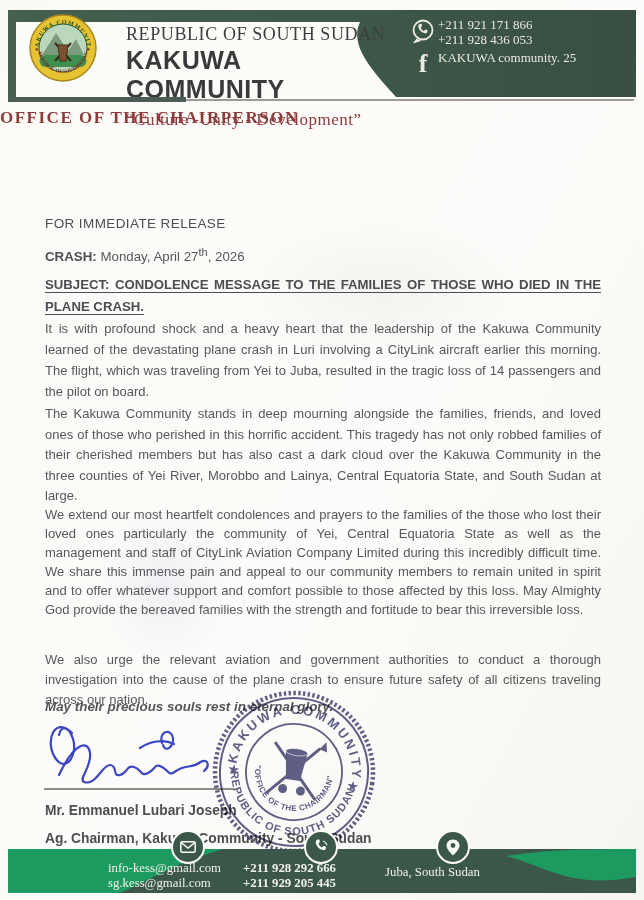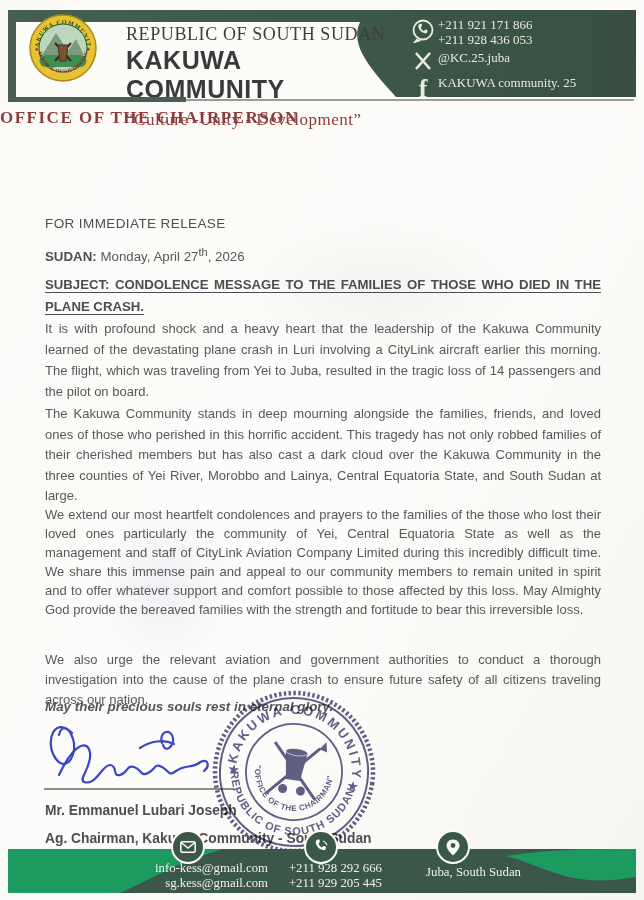--- a/index.html
+++ b/index.html
@@ -49,23 +49,23 @@
   .ghost1{position:absolute;left:240px;top:215px;width:290px;height:150px;border-radius:50%;
           background:radial-gradient(ellipse,rgba(160,160,150,.10),rgba(160,160,150,0) 70%);}
   .ghost2{position:absolute;left:95px;top:500px;width:140px;height:170px;border-radius:50%;
           background:radial-gradient(ellipse,rgba(140,160,200,.12),rgba(140,160,200,0) 70%);}
   
   .footer{position:absolute;left:8px;top:849px;width:628px;height:44px;}
   .footer-icon{position:absolute;width:30px;height:30px;border-radius:50%;background:#3c584a;
                border:2.5px solid #fbfbf9;top:830px;display:flex;align-items:center;justify-content:center;}
   .fi-mail{left:171px;} .fi-phone{left:304px;} .fi-pin{left:436px;}
   .footer-text{position:absolute;color:#f3f1ea;font-family:"Liberation Serif",serif;
-               font-size:12.8px;line-height:15px;text-align:right;}
+               font-size:12.8px;line-height:15px;text-align:left;}
   .ft-mail{left:108px;top:861px;width:160px;}
-  .ft-phone{left:226px;top:861px;width:156px;}
+  .ft-phone{left:243px;top:861px;width:156px;font-weight:bold;}
   .ft-pin{left:385px;top:865px;width:136px;}
 </style>
 </head>
 <body>
 
 <div class="page">
 
   <div class="ghost1"></div>
   <div class="ghost2"></div>
 
@@ -110,45 +110,37 @@
             <path d="M-4.5,-4.5 q0,-1.8 1.8,-1.8 l1.2,0 q1,1.8 0.2,2.8 l-0.9,0.9 q0.9,2.6 3,3.6 l1,-1 q1,-0.8 2.6,0 l0,1.6 q0,1.8 -1.8,1.8 q-6.3,-1 -7.4,-7.2 z" fill="#eceae1"></path>
           </svg>
         </span>
         <span class="contact-text">
           <div>+211 921 171 866</div>
           <div>+211 928 436 053</div>
         </span>
       </div>
       <div class="contact-row">
         <span class="contact-icon">
-          <svg width="22" height="22" viewBox="-11 -11 22 22">
-            <path d="M-7,-8 L7,8 M7,-8 L-7,8" stroke="#eceae1" stroke-width="2.6"></path>
-          </svg>
-        </span>
-        <span class="contact-text">@KC.25.juba</span>
-      </div>
-      <div class="contact-row">
-        <span class="contact-icon">
           <svg width="24" height="26" viewBox="0 0 24 26">
             <text x="12" y="22" text-anchor="middle" font-family="Liberation Serif, serif" font-size="26" font-weight="bold" fill="#eceae1">f</text>
           </svg>
         </span>
         <span class="contact-text">KAKUWA community. 25</span>
       </div>
     </div>
   </div>
 
   <div class="rule-thick"></div>
   <div class="rule-thin"></div>
   <div class="office-title">OFFICE OF THE CHAIRPERSON</div>
 
   <div class="blk release">FOR IMMEDIATE RELEASE</div>
 
   <div class="blk dateline">
-    <span class="lbl">SUDAN:</span><span> Monday, April 27</span><sup>th</sup><span>, 2026</span>
+    <span class="lbl">CRASH:</span><span> Monday, April 27</span><sup>th</sup><span>, 2026</span>
   </div>
 
   <div class="blk subject">SUBJECT: CONDOLENCE MESSAGE TO THE FAMILIES OF THOSE WHO DIED IN THE PLANE CRASH.</div>
 
   <div class="blk para p1">It is with profound shock and a heavy heart that the leadership of the Kakuwa Community learned of the devastating plane crash in Luri involving a CityLink aircraft earlier this morning. The flight, which was traveling from Yei to Juba, resulted in the tragic loss of 14 passengers and the pilot on board.</div>
   <div class="blk para p2">The Kakuwa Community stands in deep mourning alongside the families, friends, and loved ones of those who perished in this horrific accident. This tragedy has not only robbed families of their cherished members but has also cast a dark cloud over the Kakuwa Community in the three counties of Yei River, Morobbo and Lainya, Central Equatoria State, and South Sudan at large.</div>
   <div class="blk para p3">We extend our most heartfelt condolences and prayers to the families of the those who lost their loved ones particularly the community of Yei, Central Equatoria State as well as the management and staff of CityLink Aviation Company Limited during this incredibly difficult time. We share this immense pain and appeal to our community members to remain united in spirit and to offer whatever support and comfort possible to those affected by this loss. May Almighty God provide the bereaved families with the strength and fortitude to bear this irreversible loss.</div>
   <div class="blk para p4">We also urge the relevant aviation and government authorities to conduct a thorough investigation into the cause of the plane crash to ensure future safety of all citizens traveling across our nation.</div>
   <div class="blk closing">May their precious souls rest in eternal glory.</div>
 

